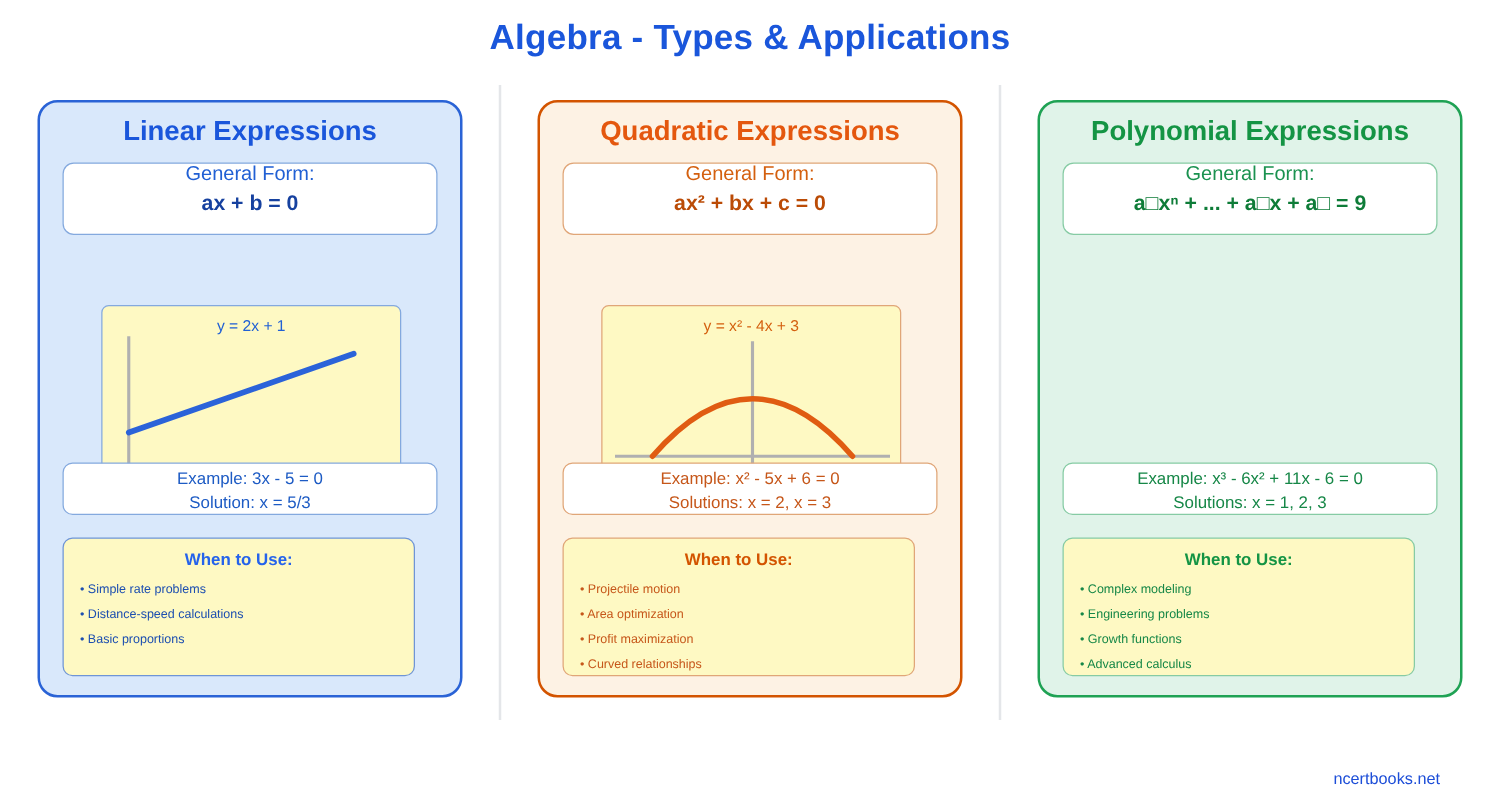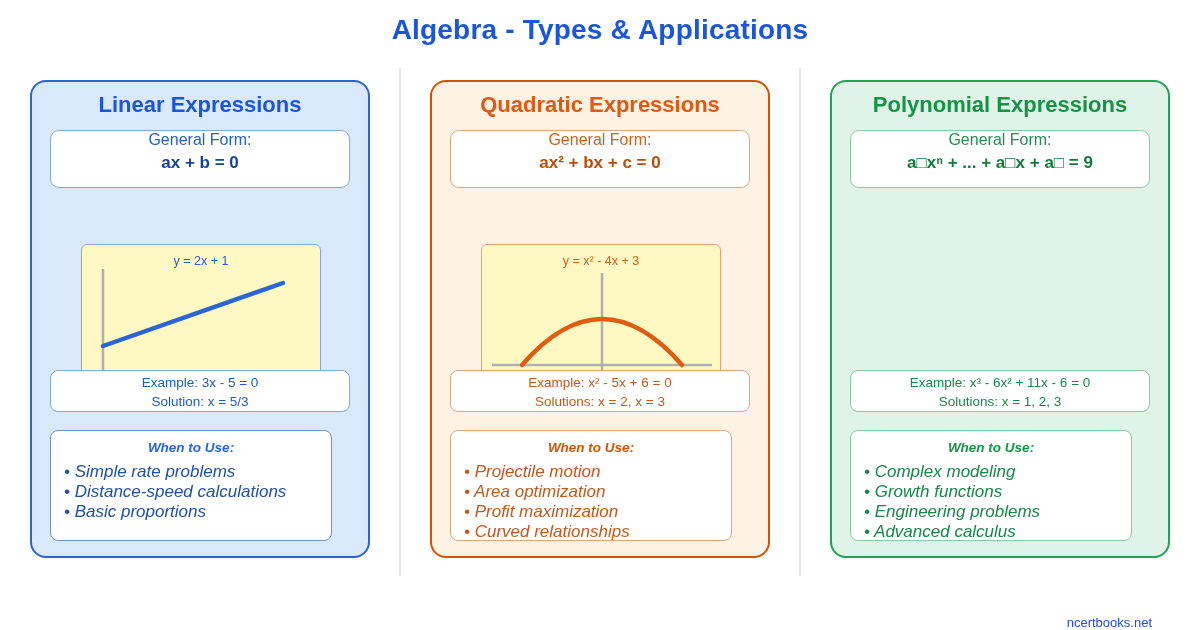--- a/index.html
+++ b/index.html
@@ -50,30 +50,30 @@
   .panel--quadratic .graph-label{color:#d4600f;}
   .panel--polynomial .graph-label{color:#1b9250;}
 
   .example-box{position:absolute;left:18px;right:18px;top:288px;height:42px;background:#fff;
     border:1px solid;border-radius:8px;text-align:center;box-sizing:border-box;
     font-size:13.5px;line-height:19px;padding-top:2px;}
   .panel--linear .example-box{border-color:#84a9de;color:#1d5bc4;}
   .panel--quadratic .example-box{border-color:#e0a678;color:#c6571a;}
   .panel--polynomial .example-box{border-color:#86cba4;color:#168747;}
 
-  .use-box{position:absolute;left:18px;right:36px;top:348px;height:111px;background:#ffffff;
-    border:1px solid;border-radius:8px;box-sizing:border-box;font-style:italic;}
+  .use-box{position:absolute;left:18px;right:36px;top:348px;height:111px;background:#fef9c3;
+    border:1px solid;border-radius:8px;box-sizing:border-box;}
   .panel--linear .use-box{border-color:#6f95d6;}
   .panel--quadratic .use-box{border-color:#e0a678;}
   .panel--polynomial .use-box{border-color:#86cba4;}
   .use-title{text-align:center;font-weight:bold;font-size:13.5px;margin-top:9px;}
   .panel--linear .use-title{color:#2563eb;}
   .panel--quadratic .use-title{color:#d35400;}
   .panel--polynomial .use-title{color:#149444;}
-  .use-list{margin:7px 0 0 0;padding:0 0 0 13px;list-style:none;font-size:17px;}
+  .use-list{margin:7px 0 0 0;padding:0 0 0 13px;list-style:none;font-size:10px;}
   .use-list li{line-height:20px;}
   .use-list li::before{content:"• ";}
   .panel--linear .use-list{color:#1d4fb0;}
   .panel--quadratic .use-list{color:#c6571a;}
   .panel--polynomial .use-list{color:#168747;}
 
   .footer{position:absolute;right:48px;bottom:0;font-size:13px;color:#1d4ed8;}
 </style>
 </head>
 <body>
@@ -147,20 +147,20 @@
     <div class="gform-formula">a□xⁿ + ... + a□x + a□ = 9</div>
   </div>
   <div class="example-box">
     <div>Example: x³ - 6x² + 11x - 6 = 0</div>
     <div>Solutions: x = 1, 2, 3</div>
   </div>
   <div class="use-box">
     <div class="use-title">When to Use:</div>
     <ul class="use-list">
       <li>Complex modeling</li>
+      <li>Engineering problems</li>
       <li>Growth functions</li>
-      <li>Engineering problems</li>
       <li>Advanced calculus</li>
     </ul>
   </div>
 </section>
 
 <div class="footer">ncertbooks.net</div>
 
 </body></html>

